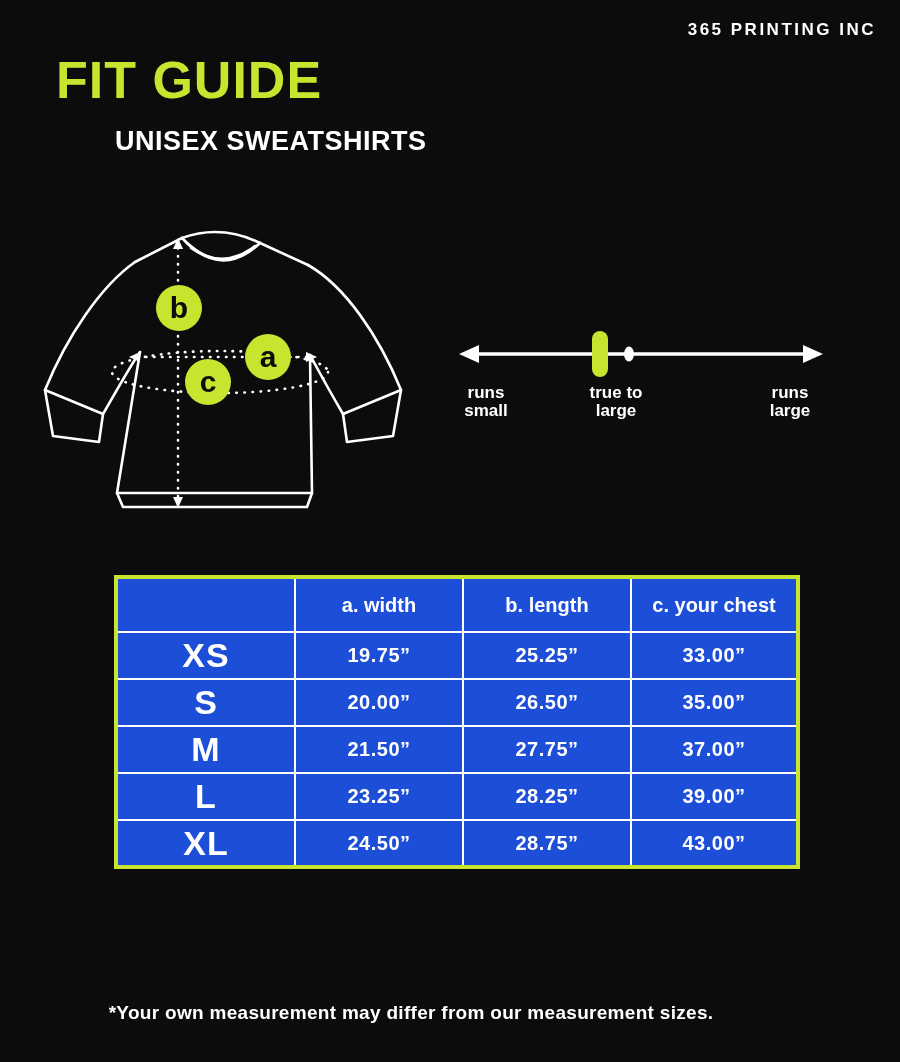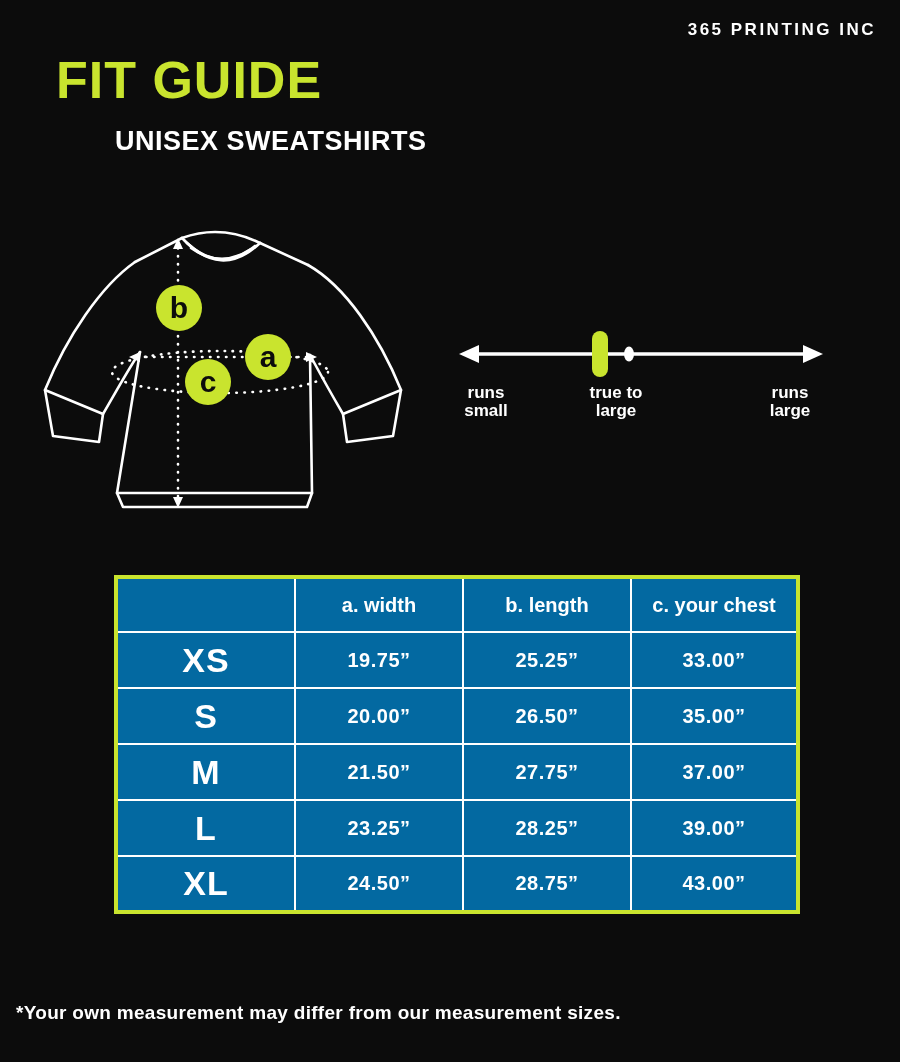--- a/index.html
+++ b/index.html
@@ -47,38 +47,38 @@
   .scale-label.l2{left:161px;}
   .scale-label.l3{left:335px;}
 
   
   .size-table-wrap{position:absolute;left:114px;top:575px;}
   table.size-table{
     border-collapse:collapse;
     table-layout:fixed;
     width:682px;
     border:4px solid #c9e42e;
-    background:#0369a1;
+    background:#1d4ed8;
   }
   table.size-table th, table.size-table td{
     border:2px solid #ffffff;
     text-align:center;vertical-align:middle;
     padding:0;
   }
   col.c0{width:179px;} col.c1{width:168px;} col.c2{width:168px;} col.c3{width:167px;}
   tr.hdr{height:55px;}
-  tr.row{height:56px;}
+  tr.row{height:47px;}
   th.hcell{font-size:20px;font-weight:bold;color:#ffffff;}
   td.size-cell{font-size:34px;font-weight:bold;color:#ffffff;letter-spacing:1px;}
   td.val-cell{font-size:20px;font-weight:bold;color:#ffffff;letter-spacing:0.5px;}
 
   
   .footnote{
-    position:absolute;left:16px;top:1002px;width:808px;
-    text-align:left;font-size:19px;font-weight:bold;letter-spacing:0.3px;
+    position:absolute;left:7px;top:1002px;width:808px;
+    text-align:center;font-size:19px;font-weight:bold;letter-spacing:0.3px;
     color:#ffffff;
   }
 </style>
 </head>
 <body>
 
 <div class="page">
 
   <div class="brand">365 PRINTING INC</div>
 

